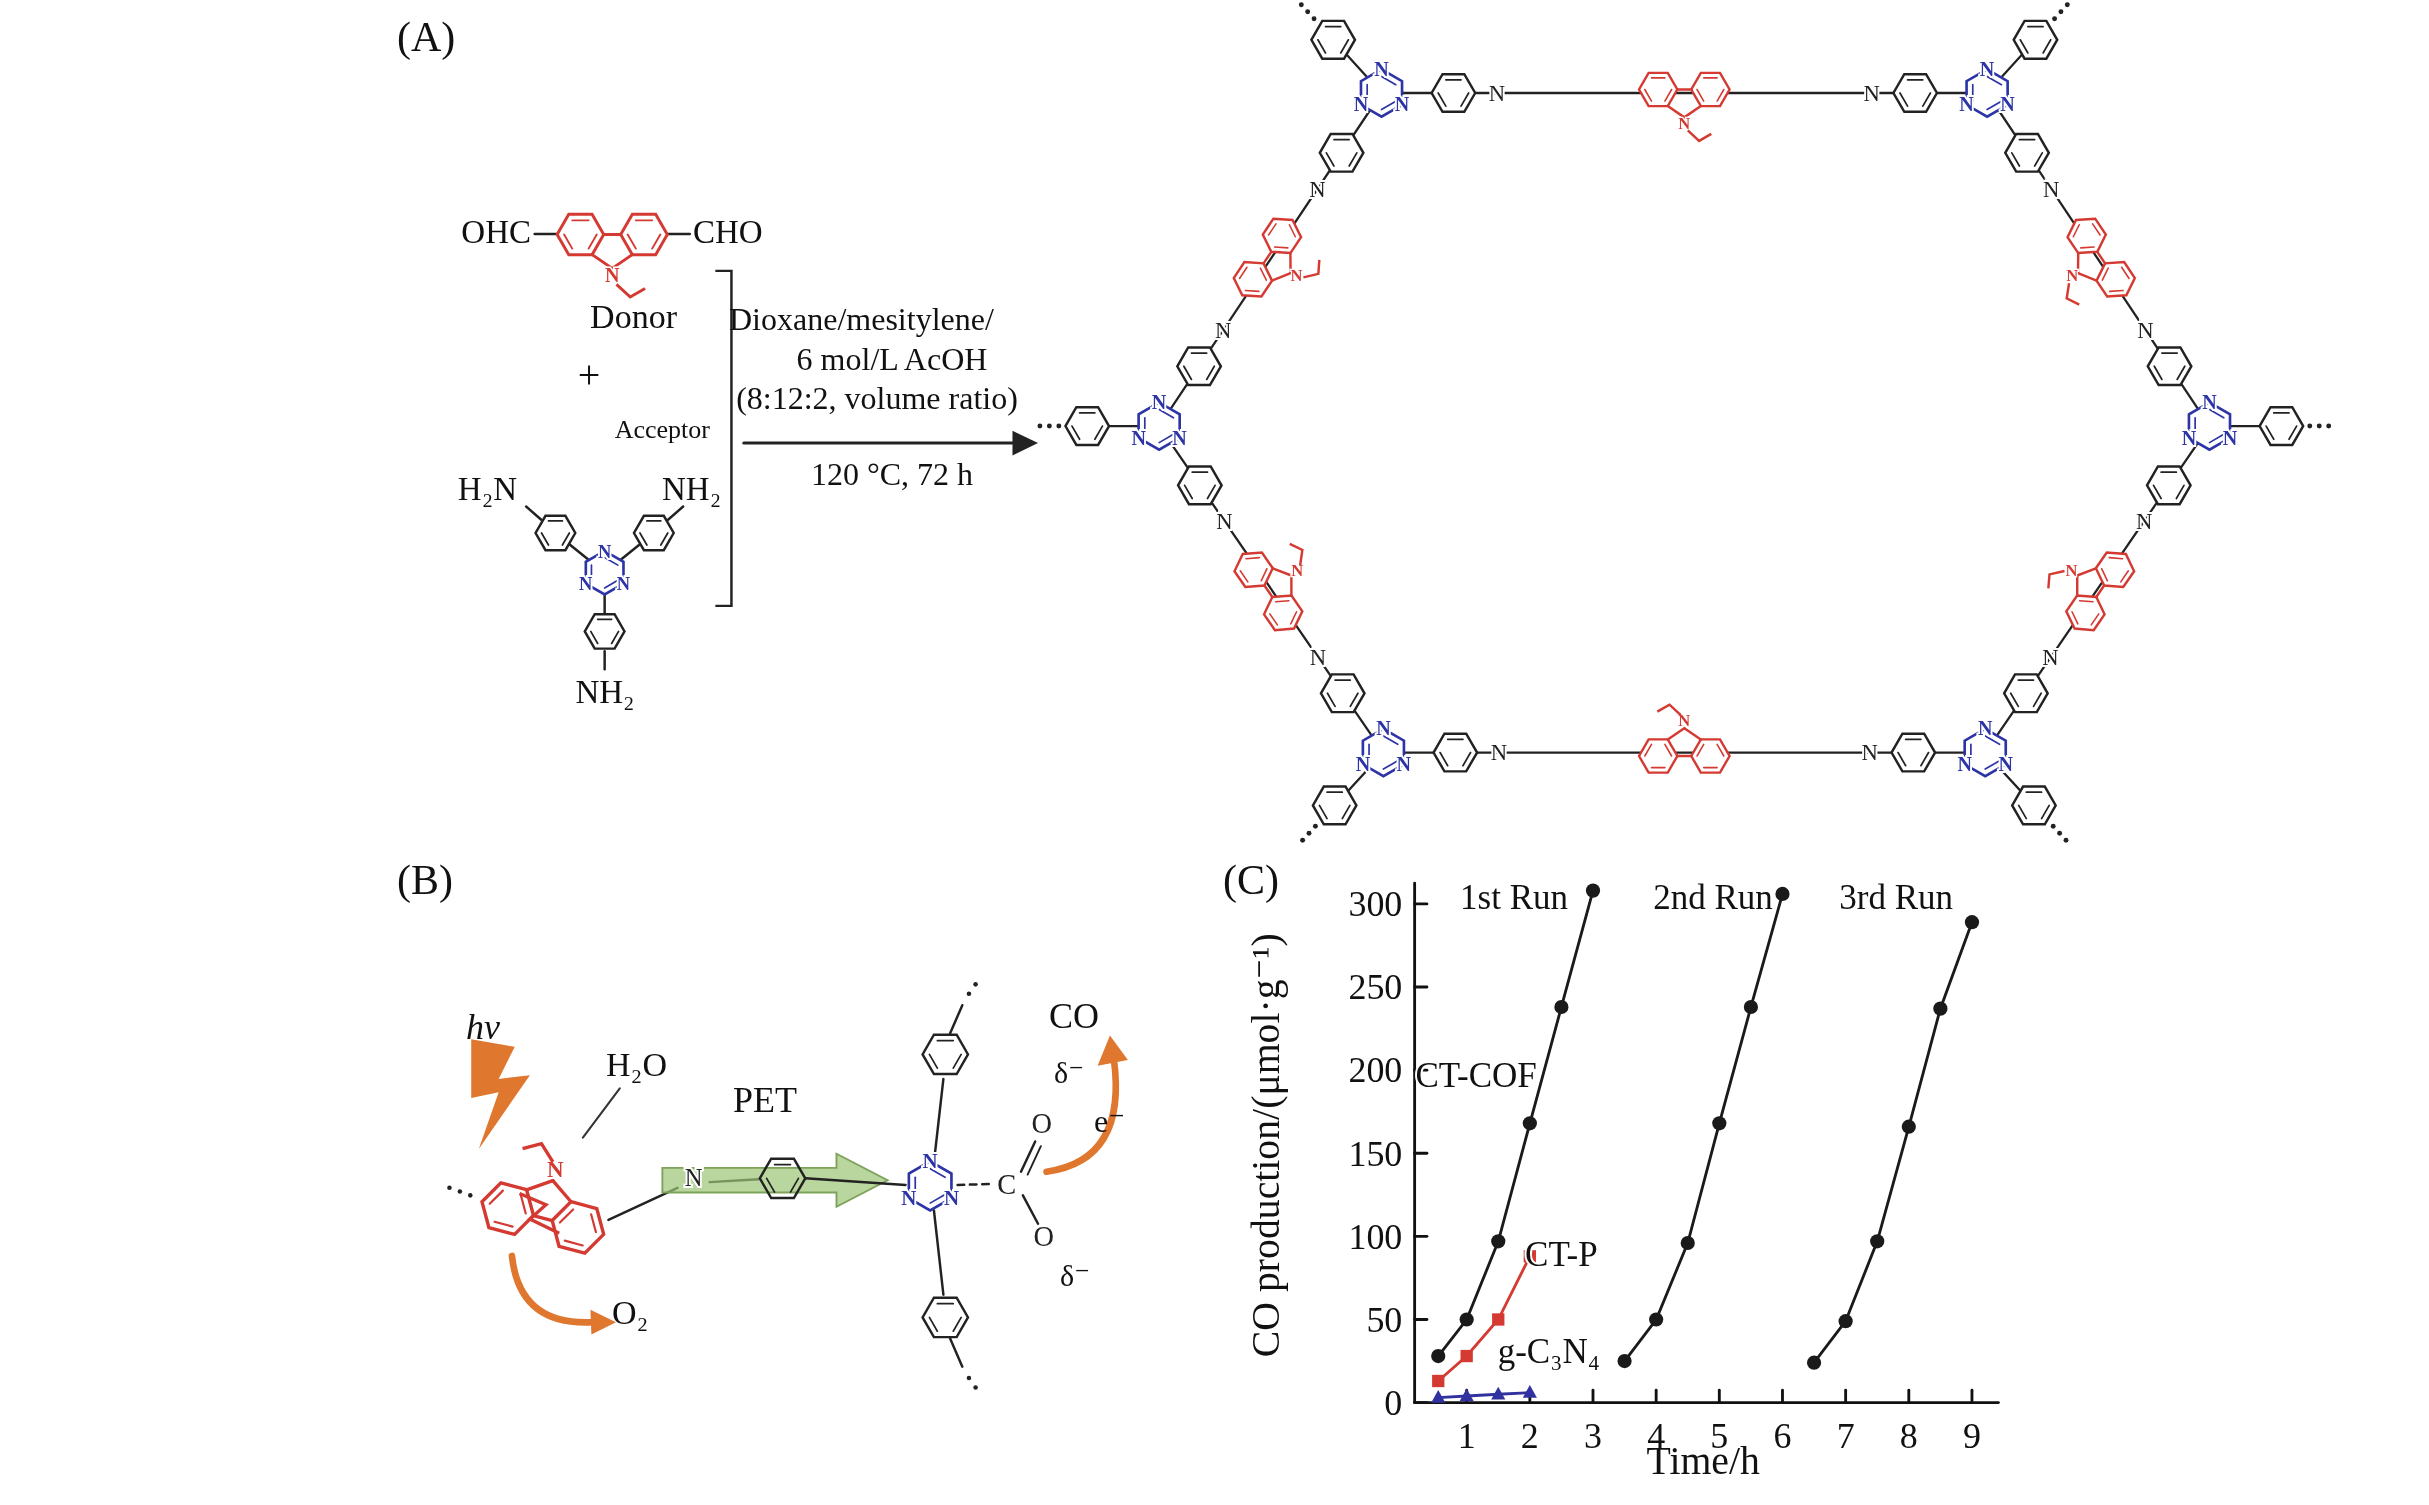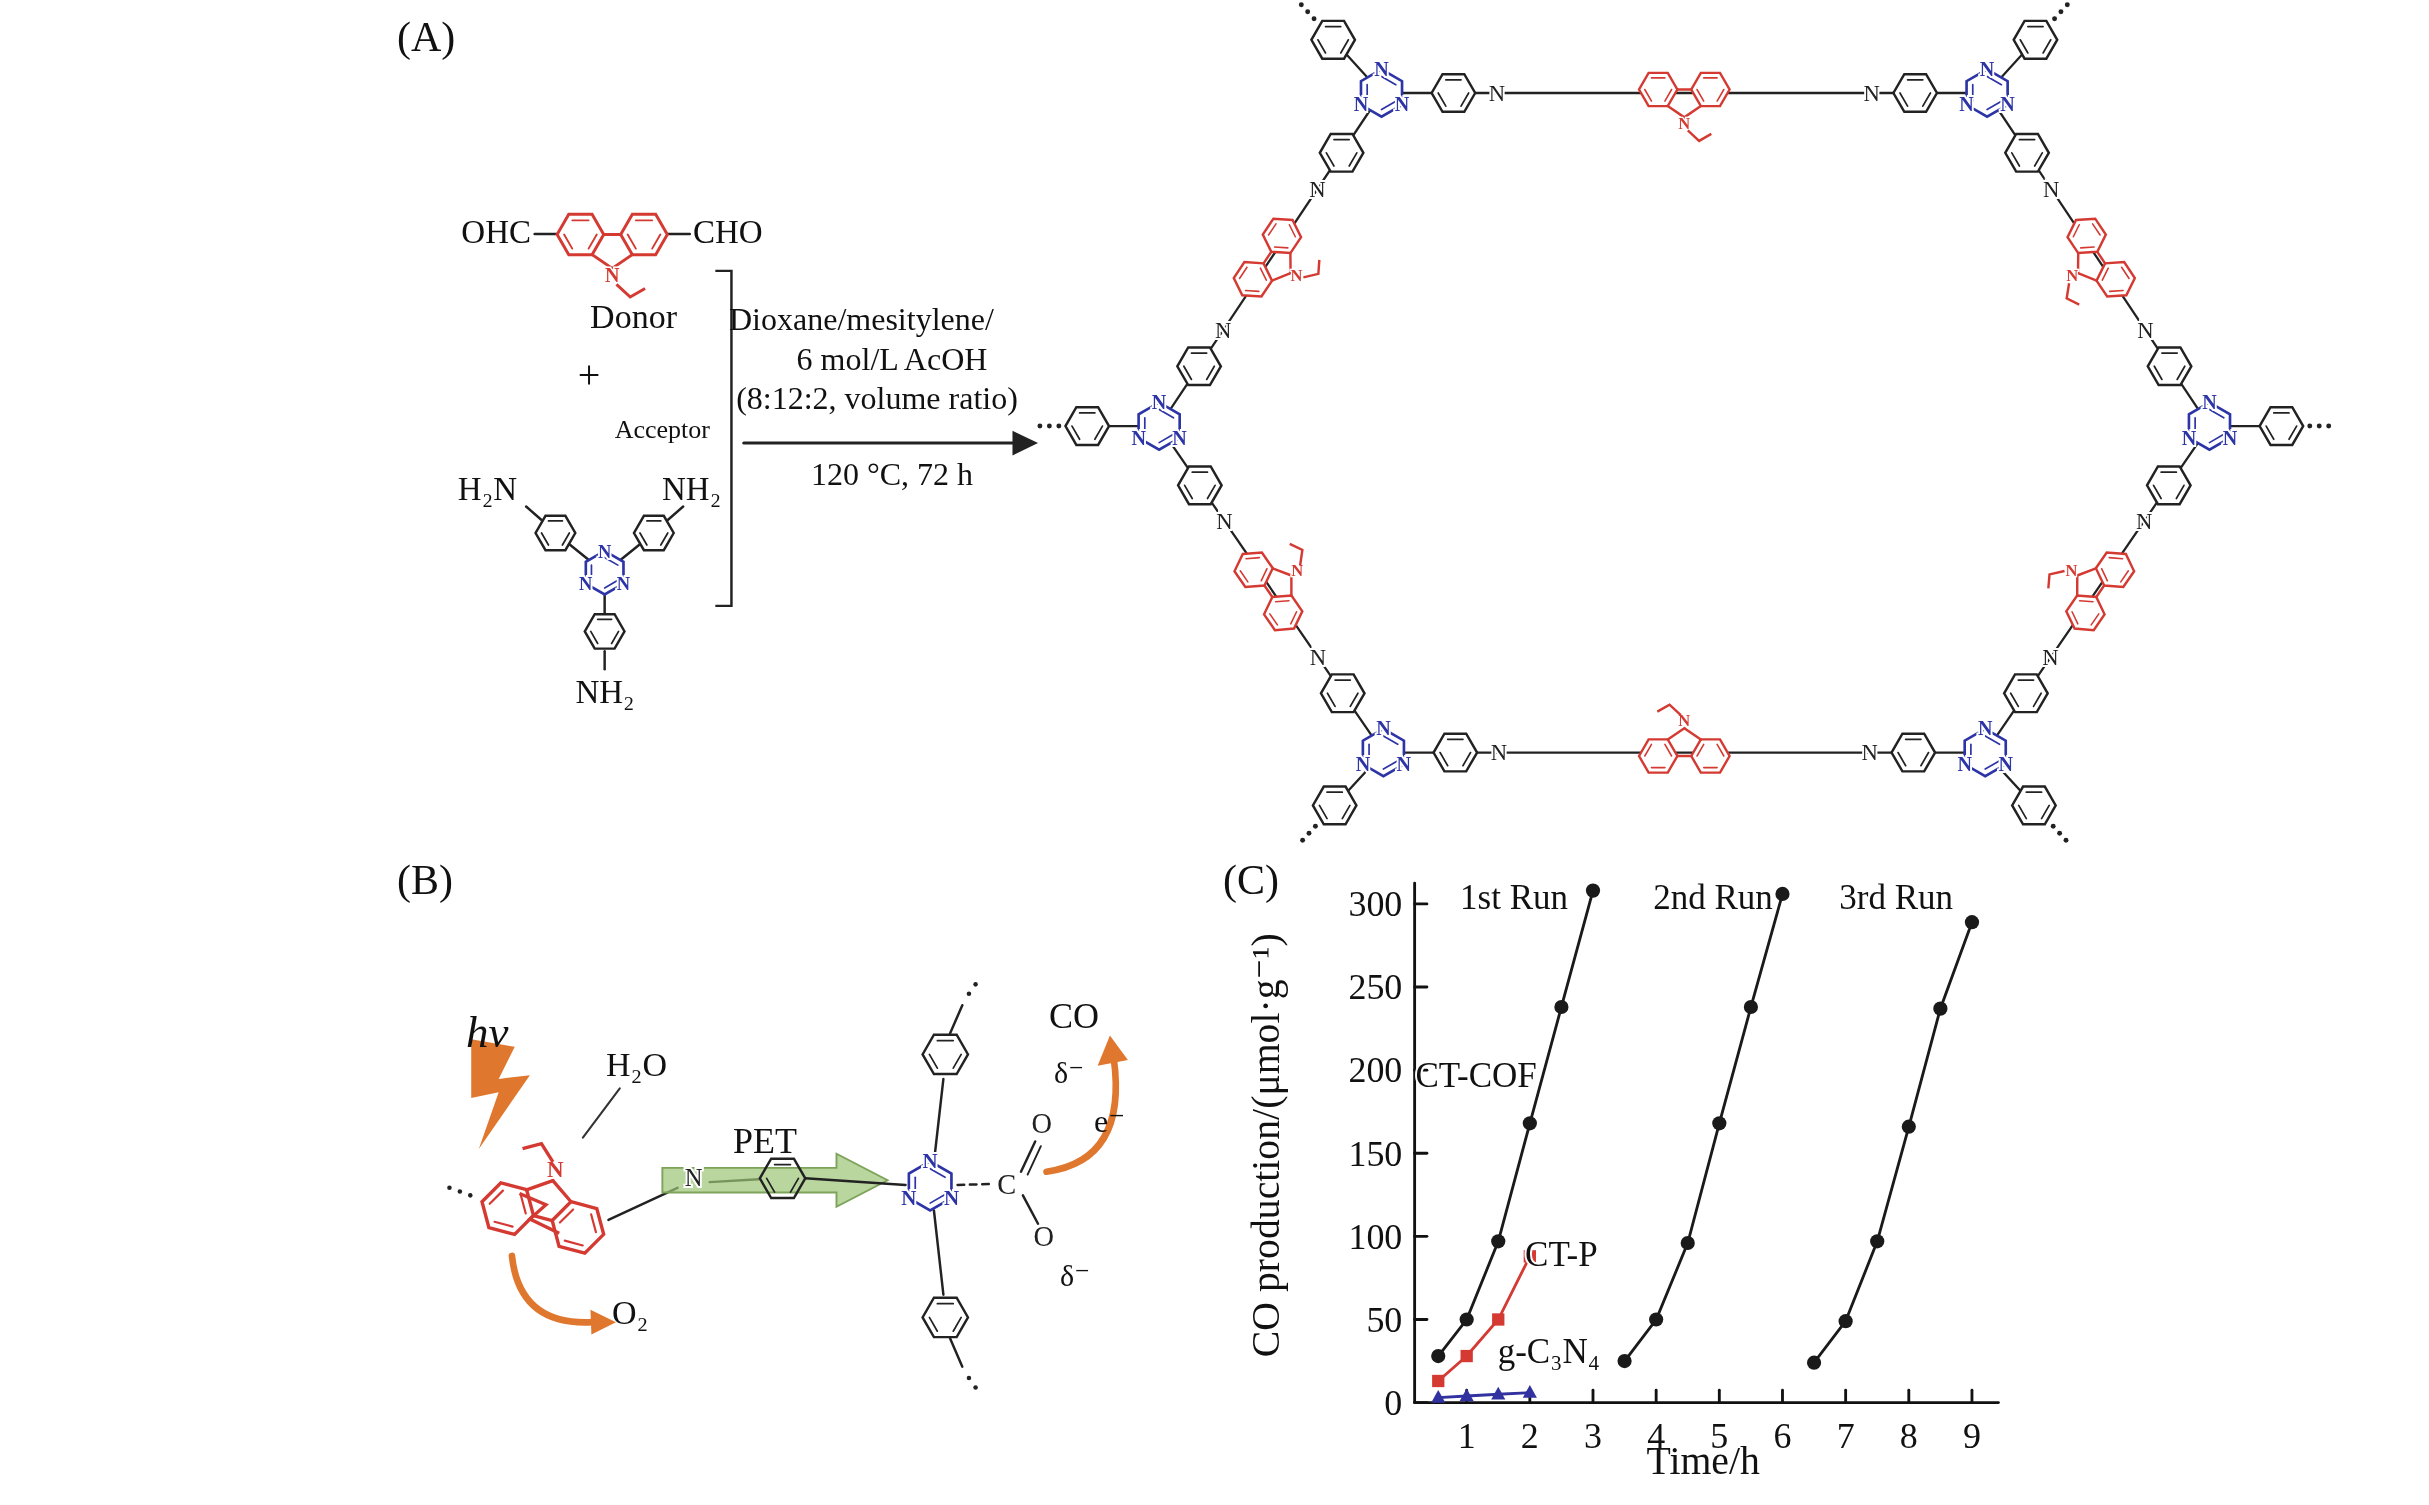--- a/index.html
+++ b/index.html
@@ -462,23 +462,23 @@
   <div class="lbl" style="left:521px;top:415px;width:189px;text-align:right;font-size:26px">Acceptor</div>
   <div class="lbl bf" style="left:405px;top:471px;width:112px;text-align:right;font-size:33px">H₂N</div>
   <div class="lbl bf" style="left:662px;top:471px;font-size:33px">NH₂</div>
   <div class="lbl bf" style="left:548px;top:674px;width:114px;text-align:center;font-size:33px">NH₂</div>
   <div class="lbl" style="left:729px;top:301px;width:326px;text-align:left;font-size:32px">Dioxane/mesitylene/</div>
   <div class="lbl" style="left:729px;top:341px;width:326px;text-align:center;font-size:32px">6 mol/L AcOH</div>
   <div class="lbl" style="left:714px;top:380px;width:326px;text-align:center;font-size:32px">(8:12:2, volume ratio)</div>
   <div class="lbl" style="left:757px;top:456px;width:270px;text-align:center;font-size:32px">120 °C, 72 h</div>
 
   <div class="lbl" style="left:397px;top:856px;font-size:42px">(B)</div>
-  <div class="lbl it" style="left:466px;top:1007px;font-size:45px">hν</div>
+  <div class="lbl it" style="left:466px;top:1007px;font-size:36px">hν</div>
   <div class="lbl" style="left:606px;top:1045px;font-size:34px">H₂O</div>
-  <div class="lbl" style="left:733px;top:1121px;font-size:36px">PET</div>
+  <div class="lbl" style="left:733px;top:1080px;font-size:36px">PET</div>
   <div class="lbl" style="left:1049px;top:996px;font-size:36px">CO</div>
   <div class="lbl" style="left:1094px;top:1103px;font-size:32px">e⁻</div>
   <div class="lbl" style="left:1054px;top:1056px;font-size:30px">δ⁻</div>
   <div class="lbl" style="left:1060px;top:1259px;font-size:30px">δ⁻</div>
   <div class="lbl" style="left:612px;top:1293px;font-size:34px">O₂</div>
 
   <div class="lbl" style="left:1223px;top:856px;font-size:42px">(C)</div>
 </div>
 
 

